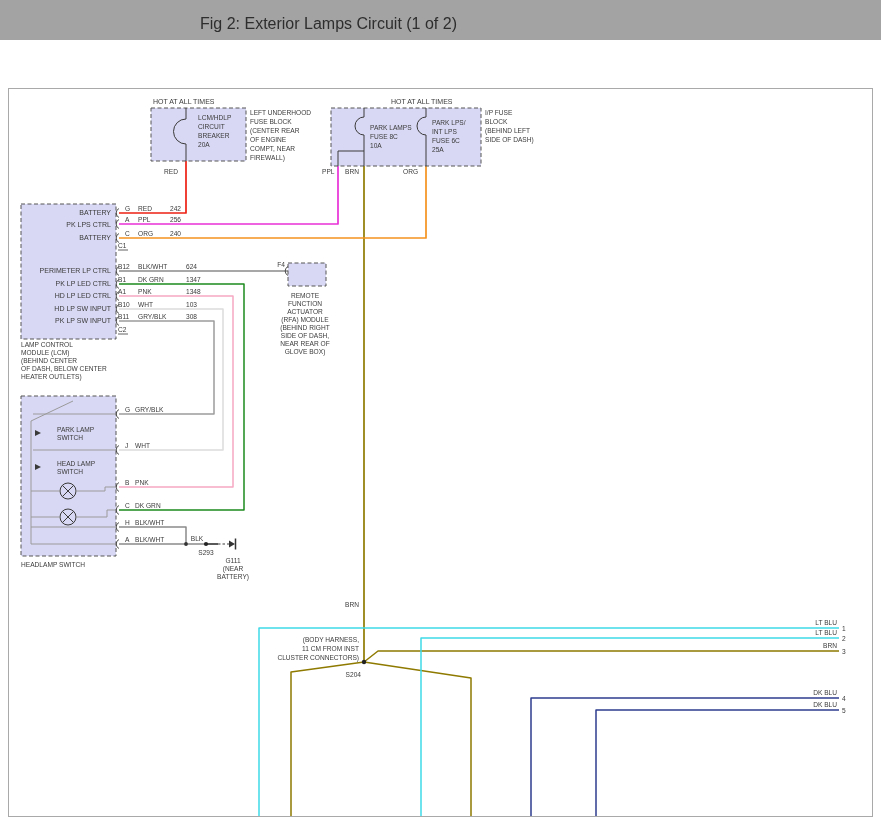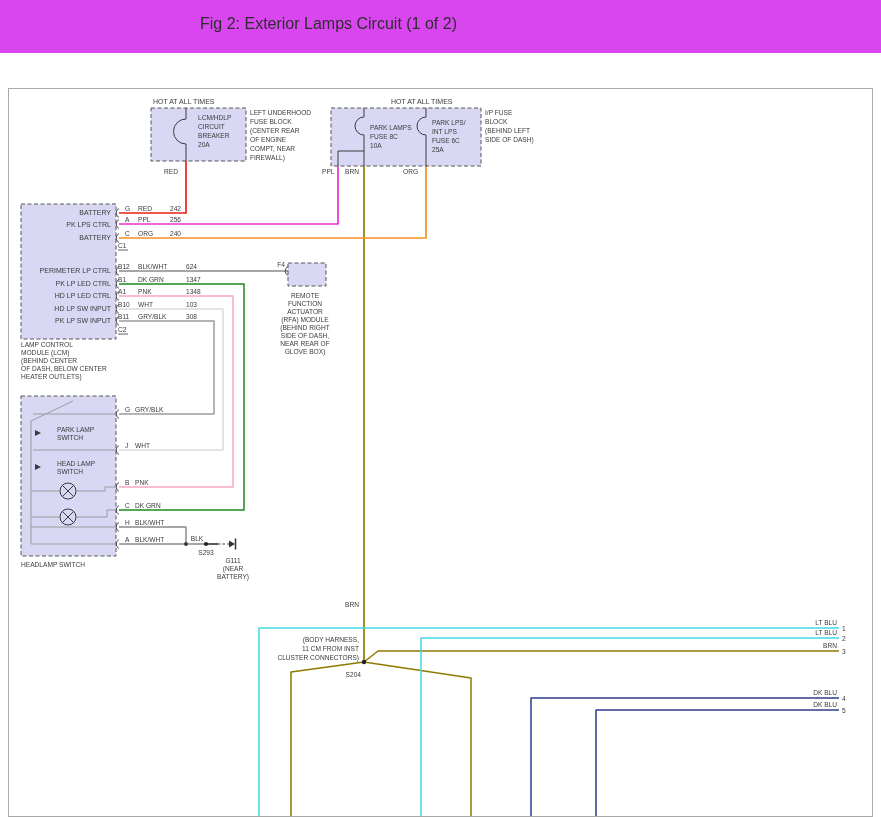--- a/index.html
+++ b/index.html
@@ -1,17 +1,17 @@
 <!DOCTYPE html>
 <html><head>
 <meta charset="utf-8">
 <style>
   * { margin:0; padding:0; box-sizing:border-box; }
   html,body { width:881px; height:817px; background:#ffffff; font-family:"Liberation Sans", sans-serif; }
-  .header { position:absolute; left:0; top:0; width:881px; height:53px; background:#d946ef; }
+  .header { position:absolute; left:0; top:0; width:881px; height:40px; background:#a3a3a3; }
   .header .title { position:absolute; left:200px; top:15px; font-size:16px; color:#2e2e2e; }
   .frame { position:absolute; left:8px; top:88px; width:865px; height:729px; border:1px solid #a9a9a9; background:#fff; overflow:hidden; }
   svg { display:block; }
   svg text { font-size:7px; fill:#3a3a3a; }
   .cap { font-size:6.6px; }
   .num { font-size:6.6px; }
   .wire { fill:none; stroke-width:1.7; stroke-linejoin:round; }
   .wire2 { fill:none; stroke-width:1.5; stroke-linejoin:round; }
   .sym { fill:none; stroke:#3a3a3a; stroke-width:1; }
   .internal { fill:none; stroke:#9a9a9a; stroke-width:1; }

